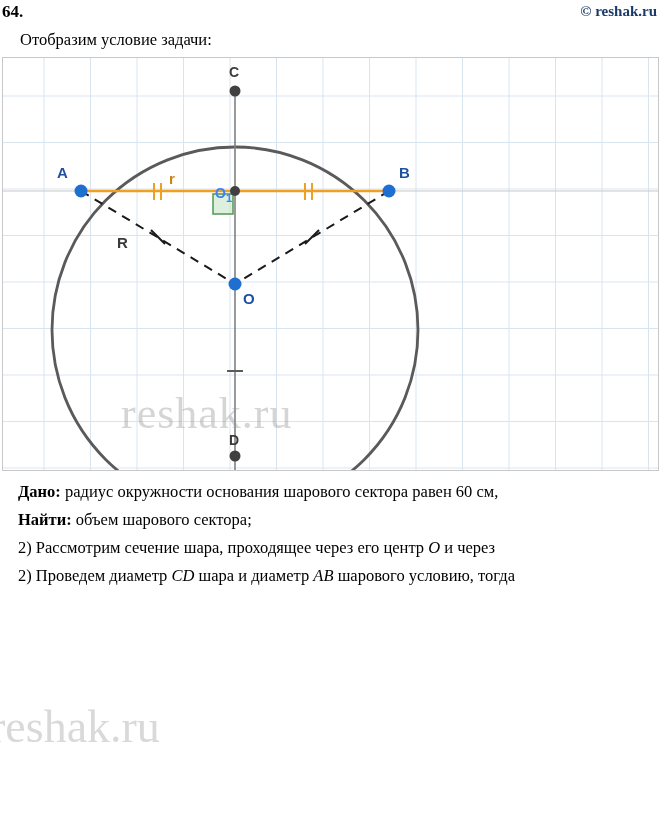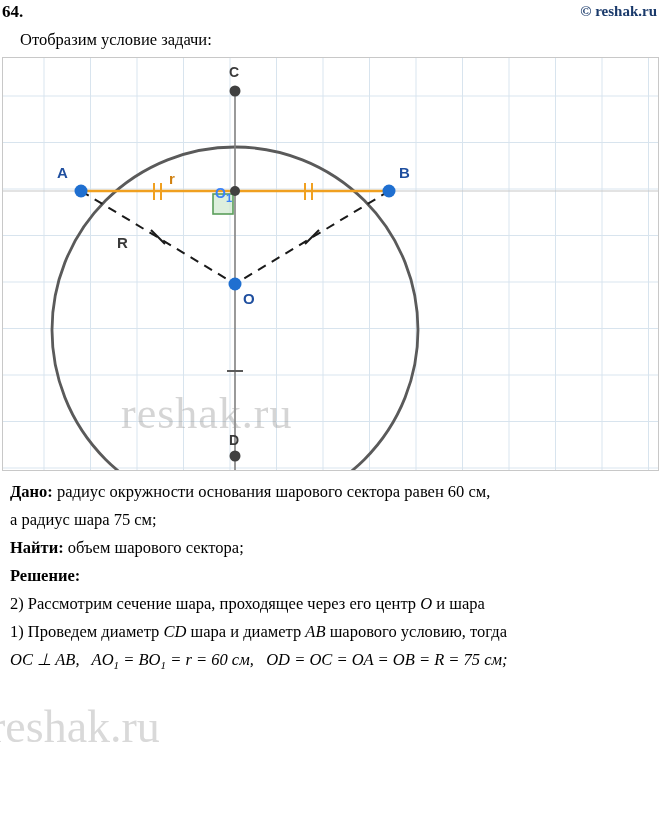--- a/index.html
+++ b/index.html
@@ -97,21 +97,21 @@
   
   .body-text {
     position: absolute;
     left: 2px;
     top: 478px;
     width: 655px;
     font-size: 16.5px;
     line-height: 27px;
   }
   .body-text p {
-    margin: 0 0 1px 8px;
+    margin: 0 0 1px 16px;
   }
   .lbl {
     font-weight: bold;
   }
   .it {
     font-style: italic;
   }
   .formula {
     font-style: italic;
   }
@@ -192,32 +192,25 @@
     <div class="watermark-fig">reshak.ru</div>
   </div>
 
   <div class="watermark-left">reshak.ru</div>
 
   <div class="body-text">
     <p>
       <span class="lbl">Дано:</span>
       <span>радиус окружности основания шарового сектора равен 60 см,</span>
     </p>
-    <p>а радиус шара 75 см;</p>
     <p>
       <span class="lbl">Найти:</span>
       <span>объем шарового сектора;</span>
     </p>
-    <p class="lbl">Решение:</p>
-    <p>
-      <span>2) Рассмотрим сечение шара, проходящее через его центр </span><span class="it">O</span><span> и шара</span>
-    </p>
-    <p>
-      <span>1) Проведем диаметр </span><span class="it">CD</span><span> шара и диаметр </span><span class="it">AB</span><span> шарового условию, тогда</span>
-    </p>
-    <p class="formula">
-      <span>OC ⊥ AB,</span>&nbsp;&nbsp;
-      <span>AO</span><sub>1</sub><span> = BO</span><sub>1</sub><span> = r = 60 см,</span>&nbsp;&nbsp;
-      <span>OD = OC = OA = OB = R = 75 см;</span>
+    <p>
+      <span>2) Рассмотрим сечение шара, проходящее через его центр </span><span class="it">O</span><span> и через</span>
+    </p>
+    <p>
+      <span>2) Проведем диаметр </span><span class="it">CD</span><span> шара и диаметр </span><span class="it">AB</span><span> шарового условию, тогда</span>
     </p>
   </div>
 
 </div>
 
 </body></html>

